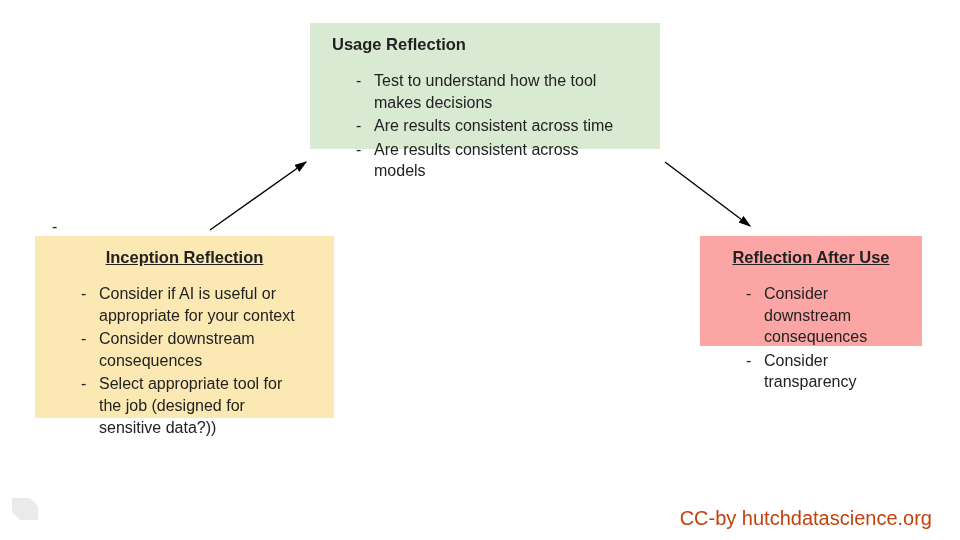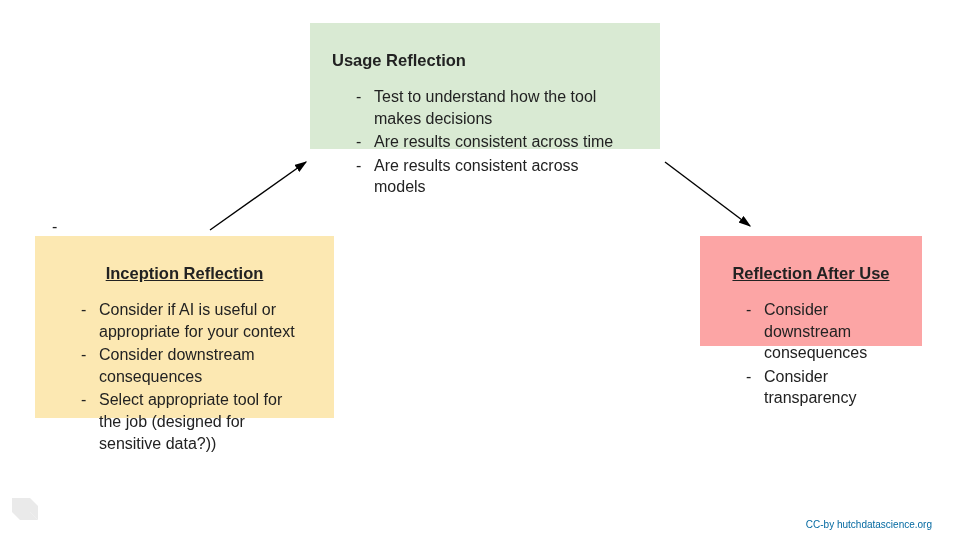--- a/index.html
+++ b/index.html
@@ -6,21 +6,21 @@
   html, body { width: 960px; height: 540px; overflow: hidden; }
   body {
     font-family: "Google Sans", "Segoe UI", Arial, sans-serif;
     background: #ffffff;
     position: relative;
     color: #222;
     font-size: 16px;
   }
   .box {
     position: absolute;
-    padding: 28px 16px 14px 16px;
+    padding: 12px 16px 14px 16px;
   }
   .box-title {
     text-align: center;
     font-weight: 700;
     text-decoration: underline;
     margin-bottom: 4px;
     font-size: 16.5px;
   }
   ul.dash {
     list-style: none;
@@ -65,22 +65,22 @@
   .stray-dash {
     position: absolute;
     left: 52px; top: 218px;
     font-size: 16px;
   }
 
   .attribution {
     position: absolute;
     right: 28px;
     bottom: 10px;
-    font-size: 10px;
-    color: #0369a1;
+    font-size: 20px;
+    color: #c2410c;
   }
 
   .logo {
     position: absolute;
     left: 8px; bottom: 6px;
     width: 44px; height: 44px;
   }
 
   svg.arrows {
     position: absolute;

